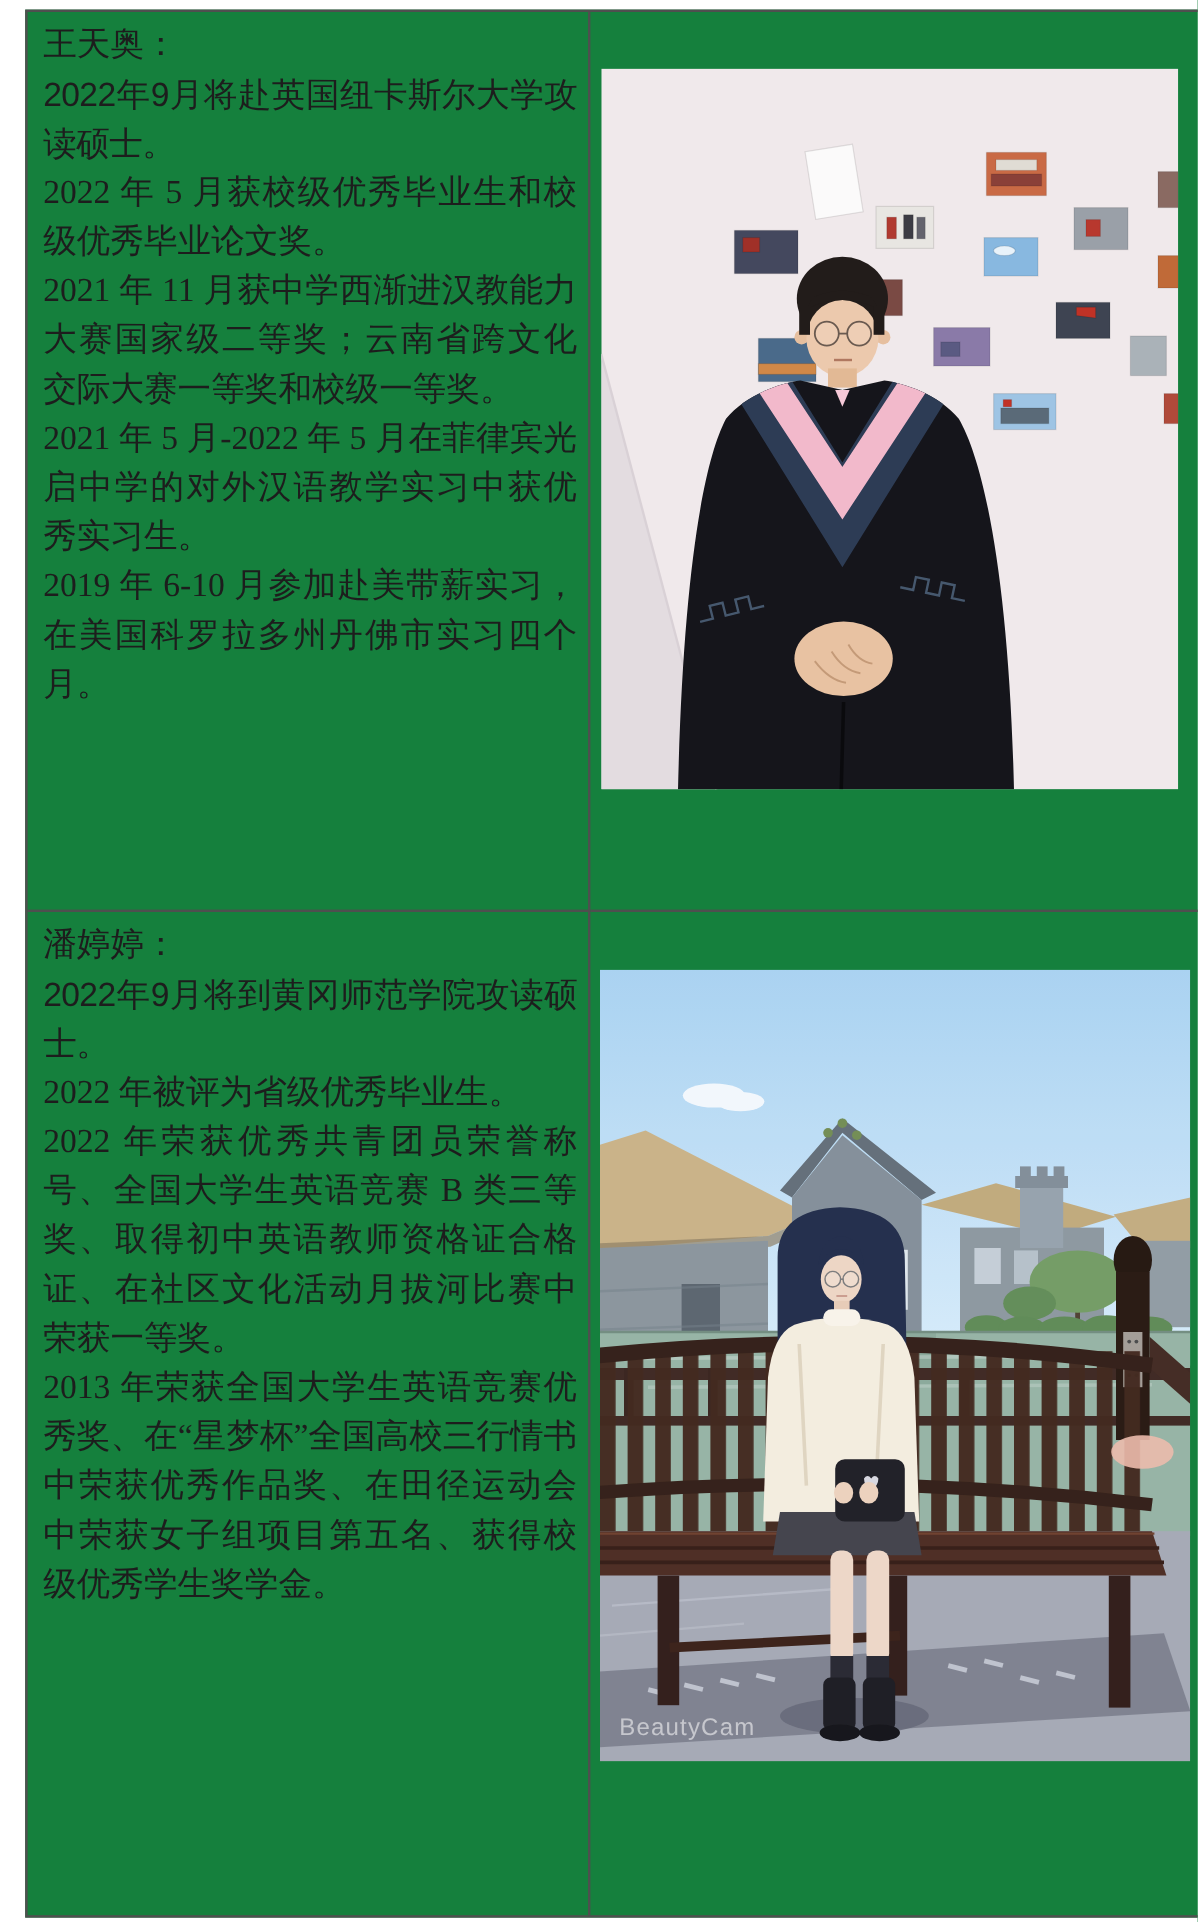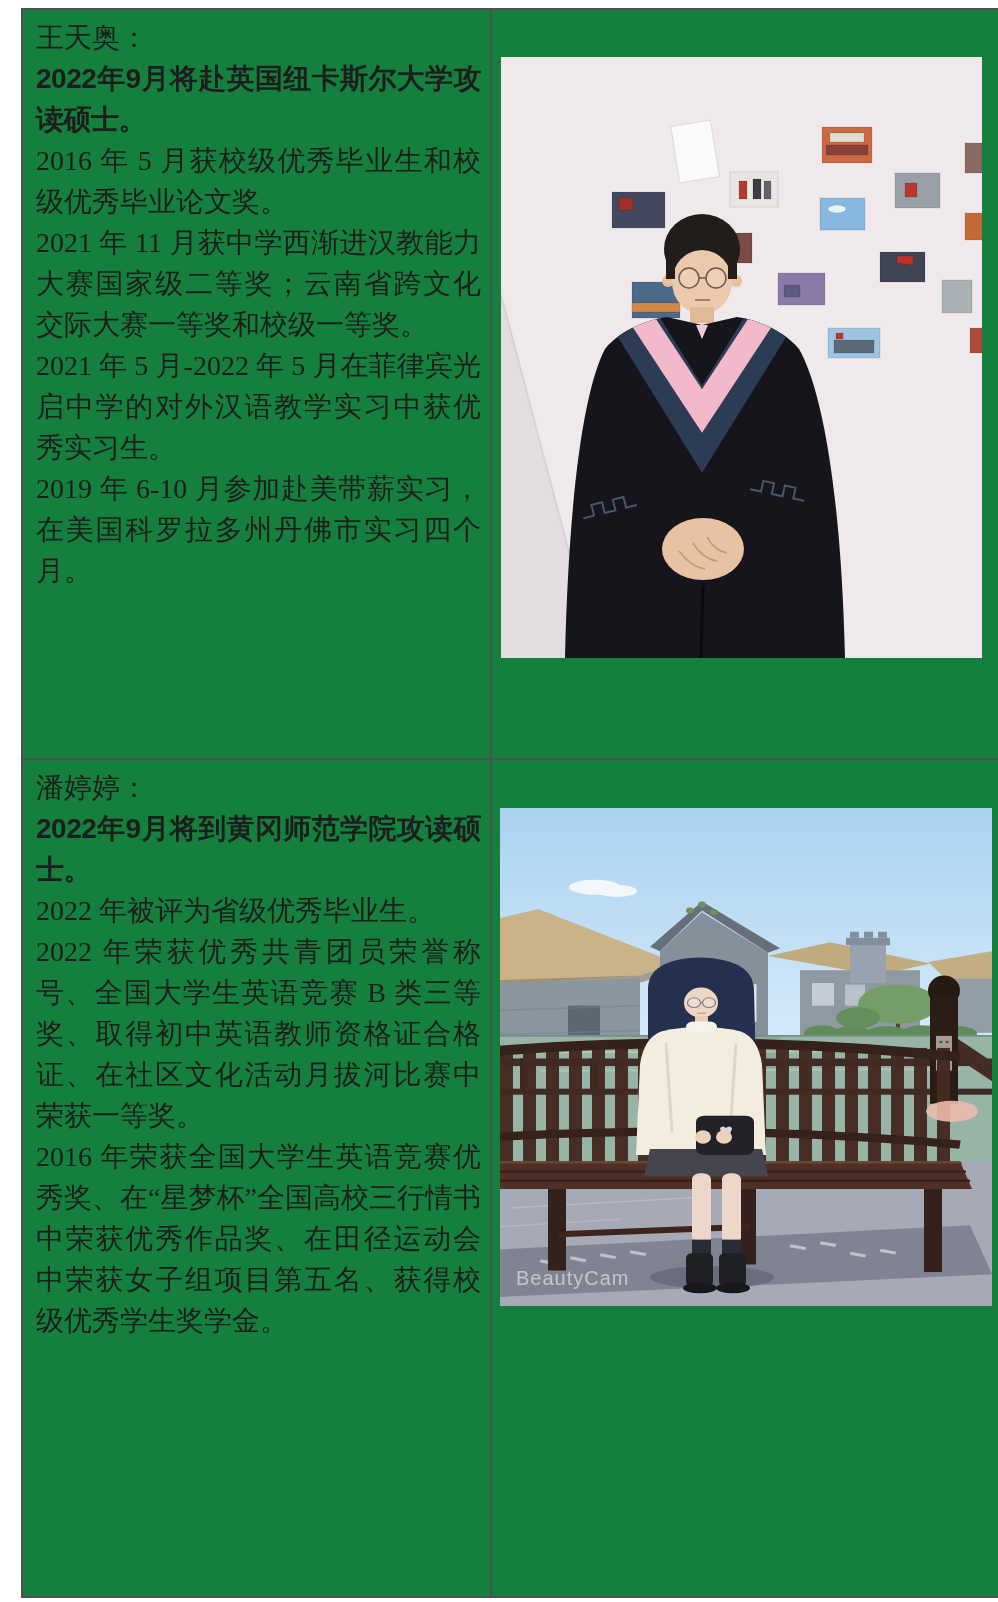--- a/index.html
+++ b/index.html
@@ -20,44 +20,44 @@
   .c-left{border-right:2px solid var(--bc);}
   .r-top{border-bottom:2px solid var(--bc);}
   .text-cell{
     padding:7px 9px 0 13px;
     font-size:28px;line-height:41px;color:#1d1d1d;
     text-align:justify;
   }
   .para{text-align:justify;}
   .para.bold{
     font-family:"Liberation Sans","DejaVu Sans",sans-serif;
-    font-weight:700;
+    font-weight:400;
     letter-spacing:-0.5px;
   }
   .photo-cell{position:relative;}
   .photo-frame{position:absolute;overflow:hidden;}
   .frame1{left:9px;top:47px;width:481px;height:601px;}
-  .frame2{left:8px;top:48px;width:492px;height:498px;}
+  .frame2{left:8px;top:48px;width:492px;height:660px;}
   .photo-frame svg{display:block;width:100%;height:100%;}
   .watermark{
     position:absolute;left:16px;bottom:16px;
     color:rgba(255,255,255,0.55);
     font:20px "Liberation Sans","DejaVu Sans",sans-serif;
     letter-spacing:1px;
   }
 </style>
 </head>
 <body>
 
 <div class="doc-table">
 
   <div class="cell c-left r-top text-cell">
       <div class="para">王天奥：</div>
       <div class="para bold">2022年9月将赴英国纽卡斯尔大学攻读硕士。</div>
-      <div class="para">2016 年 5 月获校级优秀毕业生和校级优秀毕业论文奖。</div>
+      <div class="para">2022 年 5 月获校级优秀毕业生和校级优秀毕业论文奖。</div>
       <div class="para">2021 年 11 月获中学西渐进汉教能力大赛国家级二等奖；云南省跨文化交际大赛一等奖和校级一等奖。</div>
       <div class="para">2021 年 5 月-2022 年 5 月在菲律宾光启中学的对外汉语教学实习中获优秀实习生。</div>
       <div class="para">2019 年 6-10 月参加赴美带薪实习，在美国科罗拉多州丹佛市实习四个月。</div>
     </div>
 
   <div class="cell r-top photo-cell">
     <div class="photo-frame frame1">
       <svg viewBox="0 0 481 601" preserveAspectRatio="none">
 
         <rect width="481" height="601" fill="#f0e9eb"></rect>
@@ -130,21 +130,21 @@
         </g>
       </svg>
     </div>
   </div>
 
   <div class="cell c-left text-cell">
       <div class="para">潘婷婷：</div>
       <div class="para bold">2022年9月将到黄冈师范学院攻读硕士。</div>
       <div class="para">2022 年被评为省级优秀毕业生。</div>
       <div class="para">2022 年荣获优秀共青团员荣誉称号、全国大学生英语竞赛 B 类三等奖、取得初中英语教师资格证合格证、在社区文化活动月拔河比赛中荣获一等奖。</div>
-      <div class="para">2016 年荣获全国大学生英语竞赛优秀奖、在“星梦杯”全国高校三行情书中荣获优秀作品奖、在田径运动会中荣获女子组项目第五名、获得校级优秀学生奖学金。</div>
+      <div class="para">2013 年荣获全国大学生英语竞赛优秀奖、在“星梦杯”全国高校三行情书中荣获优秀作品奖、在田径运动会中荣获女子组项目第五名、获得校级优秀学生奖学金。</div>
     </div>
 
   <div class="cell photo-cell">
     <div class="photo-frame frame2">
       <svg viewBox="0 0 492 660" preserveAspectRatio="none">
         <defs>
           <linearGradient id="skyg" x1="0" y1="0" x2="0" y2="1">
             <stop offset="0" stop-color="#a7d2f2"></stop>
               <stop offset="1" stop-color="#d8edfb"></stop>
           </linearGradient>

